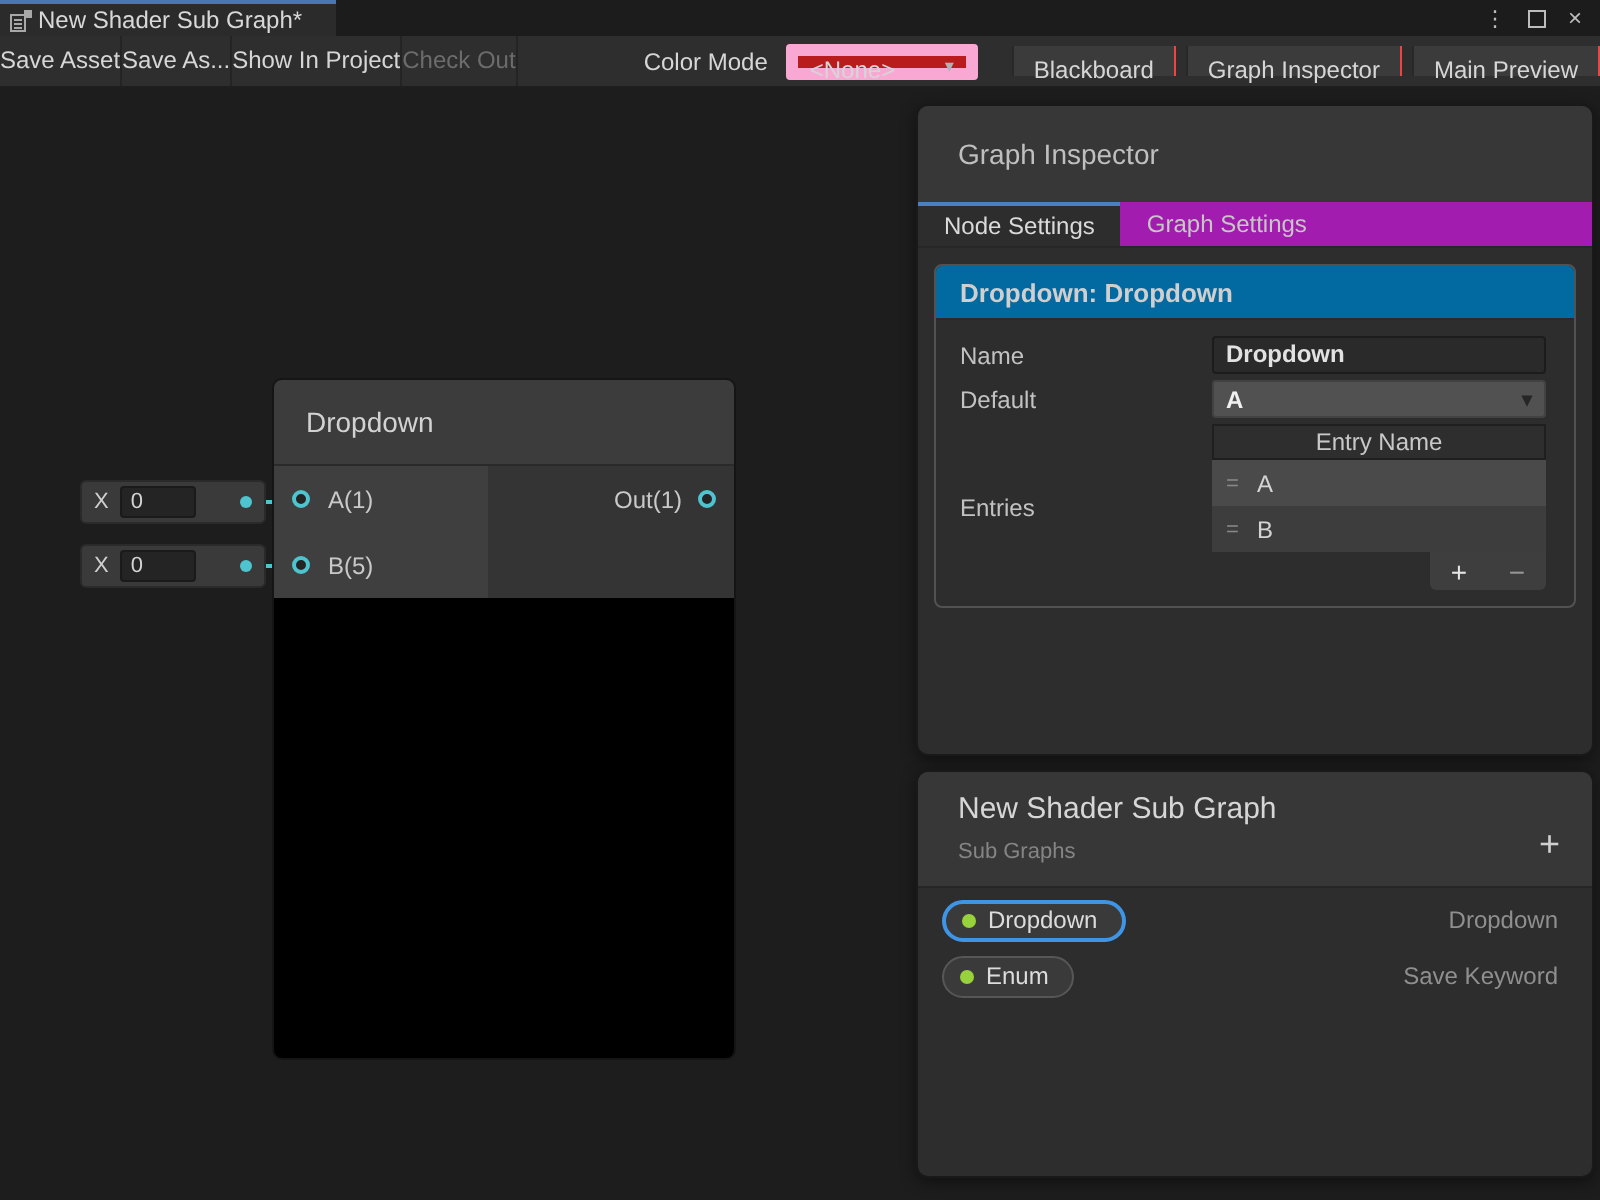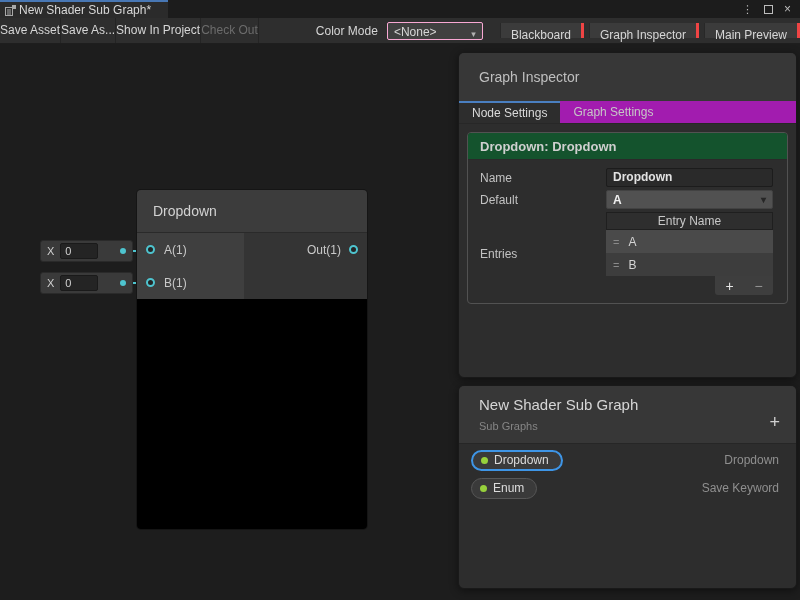--- a/index.html
+++ b/index.html
@@ -14,23 +14,23 @@
   .maxbox { width:9px; height:9px; border:1px solid #bdbdbd; display:inline-block; }
   .kebab { font-size:11px; letter-spacing:0; }
 
   
   .toolbar { position:absolute; top:18px; left:0; width:800px; height:26px; background:#2e2e2e; border-bottom:1px solid #1e1e1e; display:flex; align-items:center; font-size:12px; color:#d6d6d6; }
   .tb-item { padding:0 0; line-height:23px; cursor:default; }
   .tb-item.disabled { color:#6c6c6c; }
   .tb-sep { width:1px; align-self:stretch; background:#242424; }
   .tb-spacer { flex:1; }
   .tb-label { padding:0 9px 0 10px; }
-  .tb-dropdown { width:96px; height:18px; background:#404040; border:1px solid #f9a8d4; border-radius:2px; display:flex; align-items:flex-end; padding:0 6px; margin-right:12px; }
+  .tb-dropdown { width:96px; height:18px; background:#b91c1c; border:6px solid #f9a8d4; border-radius:2px; display:flex; align-items:flex-start; padding:0 6px; margin-right:12px; }
   .tb-dropdown .arrow { margin-left:auto; color:#b2b2b2; font-size:9px; }
-  .tb-btn { height:15px; line-height:25px; padding:0 10px; background:#3b3b3b; border-left:1px solid #282828; border-right:3px solid #ef4444; margin-left:5px; }
+  .tb-btn { height:15px; line-height:25px; padding:0 10px; background:#3b3b3b; border-left:1px solid #282828; border-right:1px solid #ef4444; margin-left:5px; }
 
   
   .canvas { position:absolute; top:45px; left:0; width:800px; height:555px; background:#1d1d1d; }
   .wire { position:absolute; height:2px; background:#4ec4cf; }
   .node { position:absolute; left:137px; top:190px; width:230px; border-radius:4px; box-shadow:0 0 0 1px #151515; }
   .node-header { height:43px; background:#3c3c3c; border-radius:4px 4px 0 0; border-bottom:1px solid #2a2a2a; display:flex; align-items:center; padding-left:16px; font-size:14px; color:#d2d2d2; }
   .node-ports { display:flex; height:66px; }
   .node-in-col { width:107px; background:#3f3f3f; }
   .node-out-col { flex:1; background:#343434; }
   .port-row { height:33px; display:flex; align-items:center; font-size:12px; color:#c9c9c9; }
@@ -46,21 +46,21 @@
 
   
   .panel { position:absolute; background:#2d2d2d; border:1px solid #191919; border-radius:6px; box-shadow:0 2px 8px rgba(0,0,0,.45); overflow:hidden; }
   #inspector { left:458px; top:52px; width:339px; height:326px; }
   .panel-header { height:48px; background:#373737; display:flex; align-items:center; padding-left:20px; font-size:14px; color:#bfbfbf; }
   .tabbar { height:23px; background:#a21caf; display:flex; font-size:12px; border-bottom:1px solid #272727; }
   .tab { padding:0 13px; display:flex; align-items:center; color:#c6c6c6; }
   .tab.active { background:#2d2d2d; border-top:2px solid #4a7fc1; color:#dadada; }
 
   .section-box { margin:8px; border:1px solid #525252; border-radius:4px; overflow:hidden; }
-  .section-header { height:27px; background:#14532d; border-bottom:1px solid #2a2a2a; display:flex; align-items:center; padding-left:12px; font-size:13px; font-weight:bold; color:#cfcfcf; }
+  .section-header { height:27px; background:#0369a1; border-bottom:1px solid #2a2a2a; display:flex; align-items:center; padding-left:12px; font-size:13px; font-weight:bold; color:#cfcfcf; }
   .section-body { padding:8px 14px 8px 12px; }
   .field-row { display:flex; align-items:center; margin-bottom:3px; }
   .field-label { flex:0 0 126px; font-size:12px; color:#c2c2c2; }
   .text-input { flex:1; height:19px; background:#2a2a2a; border:1px solid #1c1c1c; border-radius:2px; font-size:12px; font-weight:bold; color:#e2e2e2; line-height:17px; padding:0 6px; }
   .select-input { flex:1; height:19px; background:#515151; border:1px solid #424242; border-radius:2px; display:flex; align-items:center; font-size:12px; font-weight:bold; color:#f0f0f0; padding:0 6px; }
   .select-input .arrow { margin-left:auto; color:#262626; font-size:10px; }
 
   .entries-row { display:flex; align-items:center; margin-top:2px; }
   .entries-list { flex:1; }
   .list-header { height:18px; background:#2e2e2e; border:1px solid #1f1f1f; font-size:12px; color:#c8c8c8; text-align:center; line-height:17px; }
@@ -149,21 +149,21 @@
         <span>Dropdown</span>
       </div>
       <div class="node-ports">
         <div class="node-in-col">
           <div class="port-row in-row">
             <span class="port-ring"></span>
             <span>A(1)</span>
           </div>
           <div class="port-row in-row">
             <span class="port-ring"></span>
-            <span>B(1)</span>
+            <span>B(5)</span>
           </div>
         </div>
         <div class="node-out-col">
           <div class="port-row out-row">
             <span>Out(1)</span>
             <span class="port-ring"></span>
           </div>
         </div>
       </div>
       <div class="node-preview"></div>

